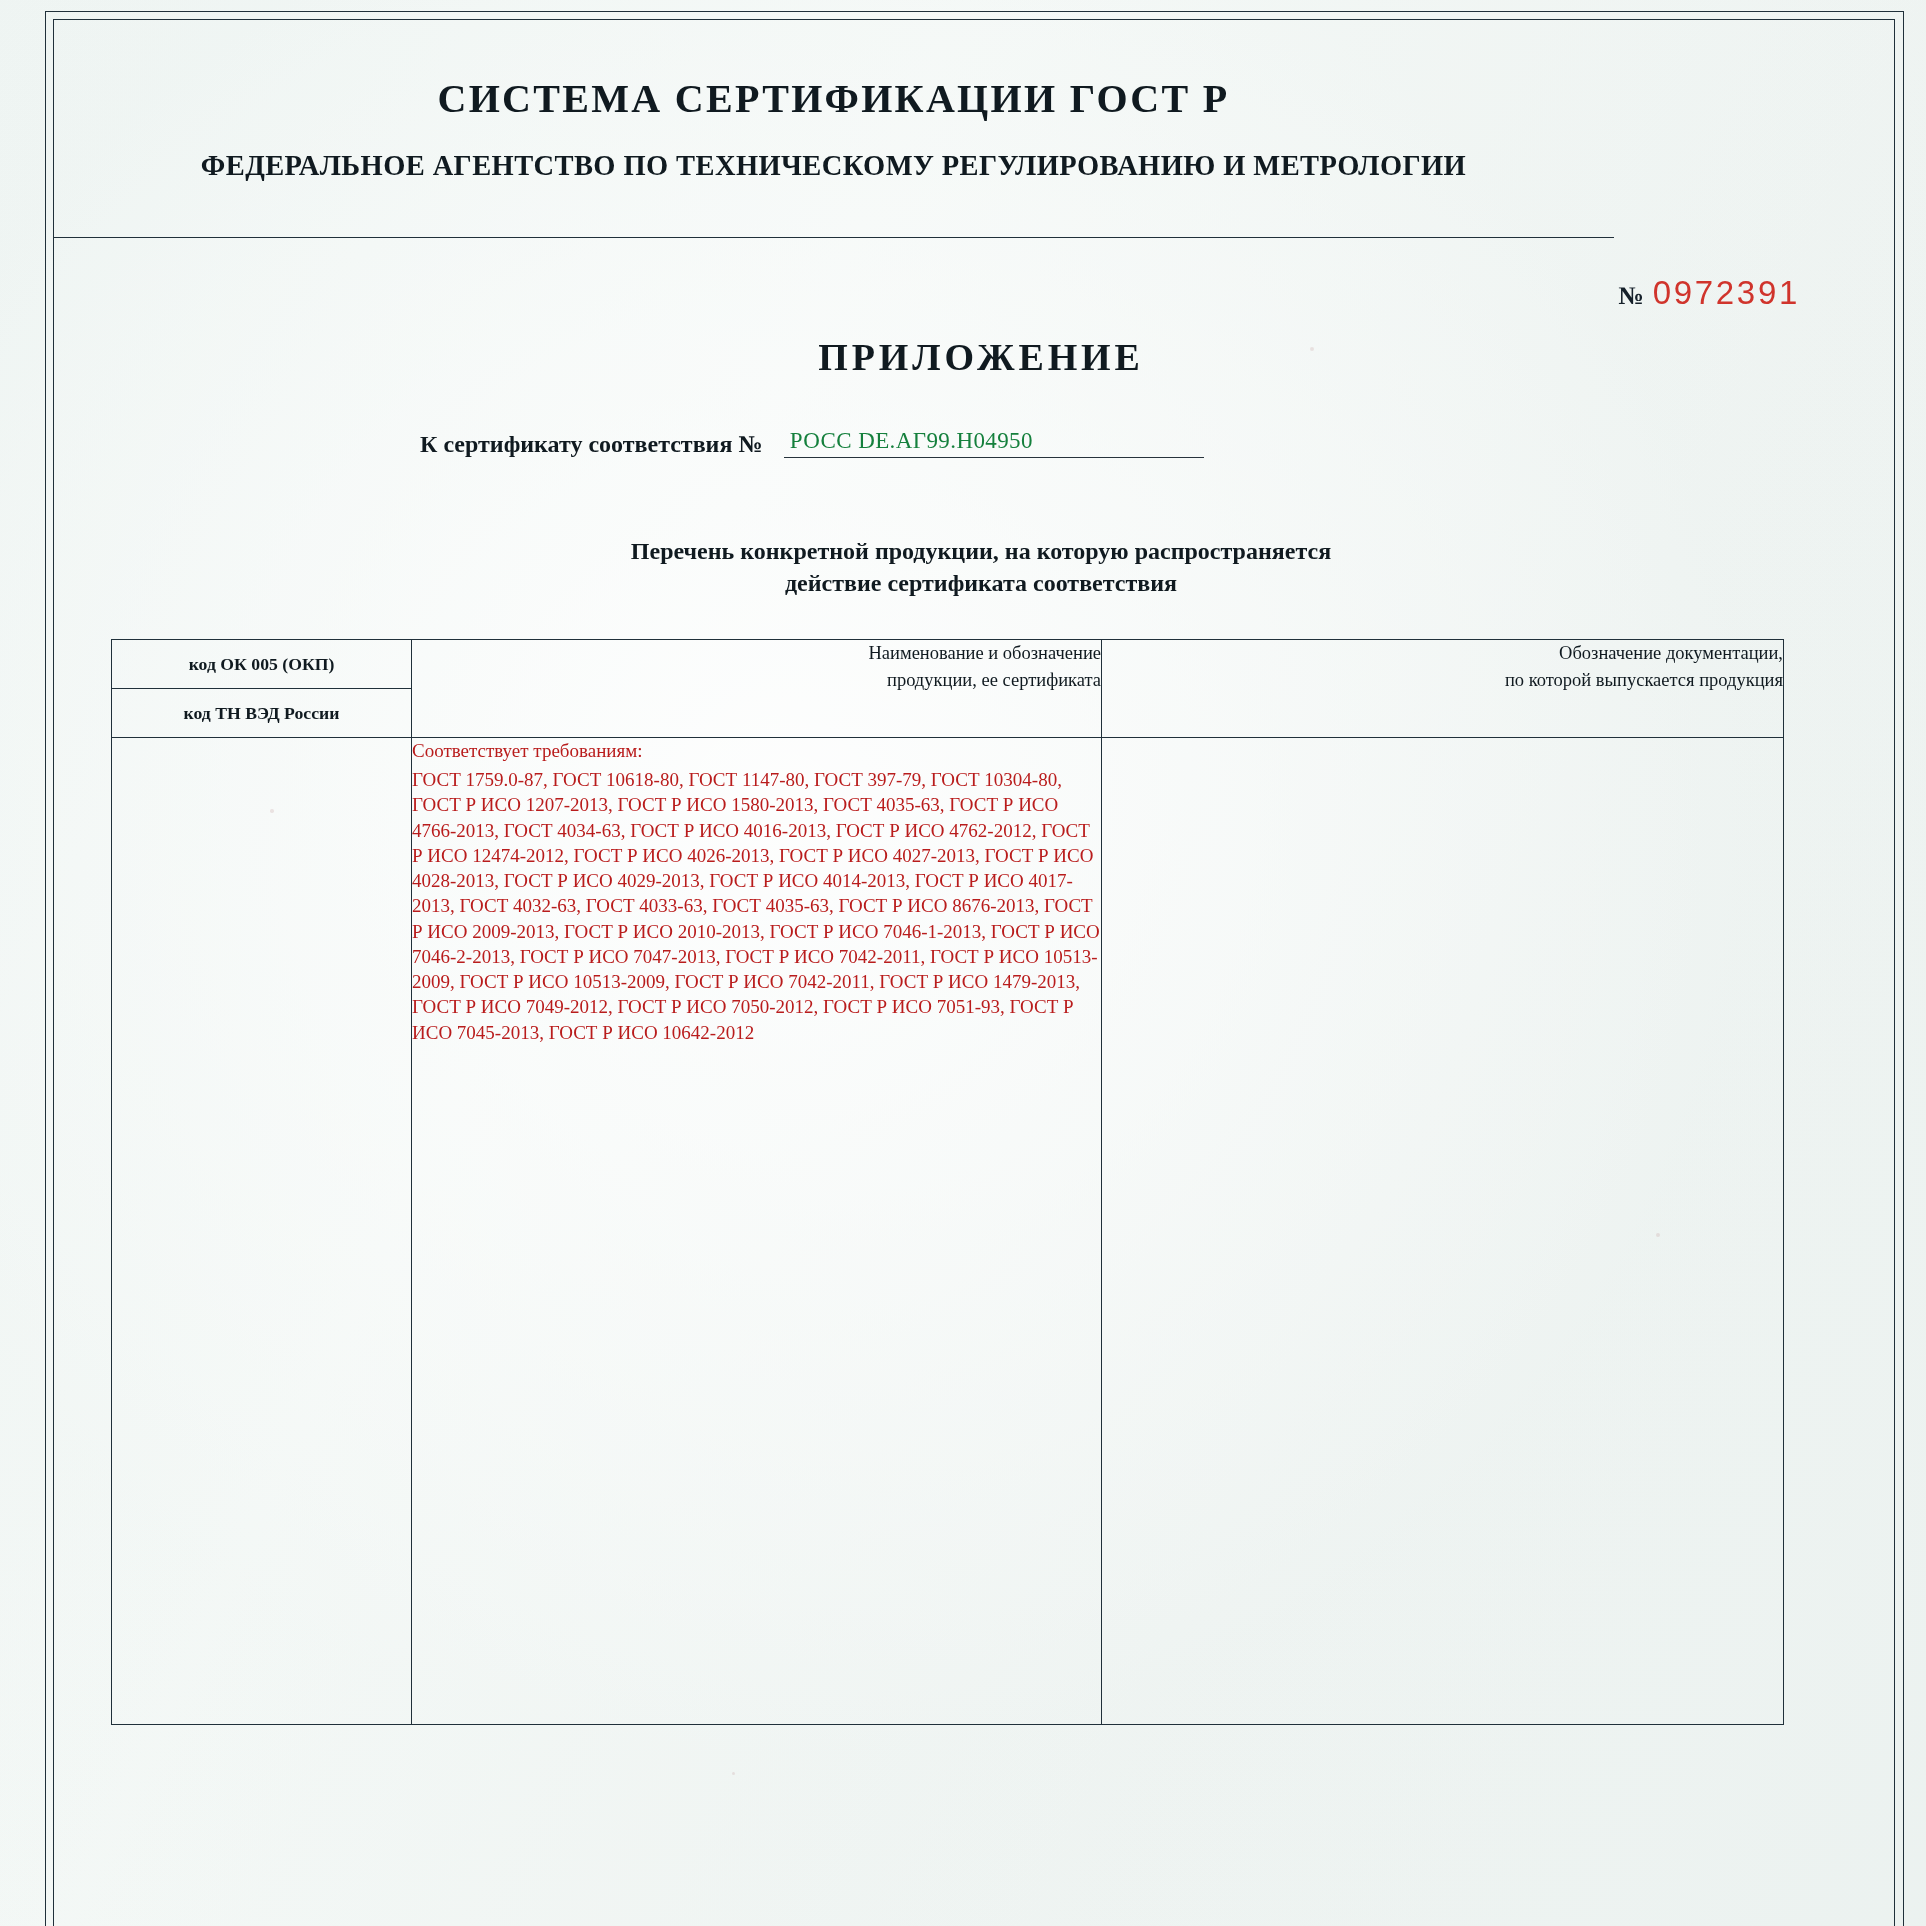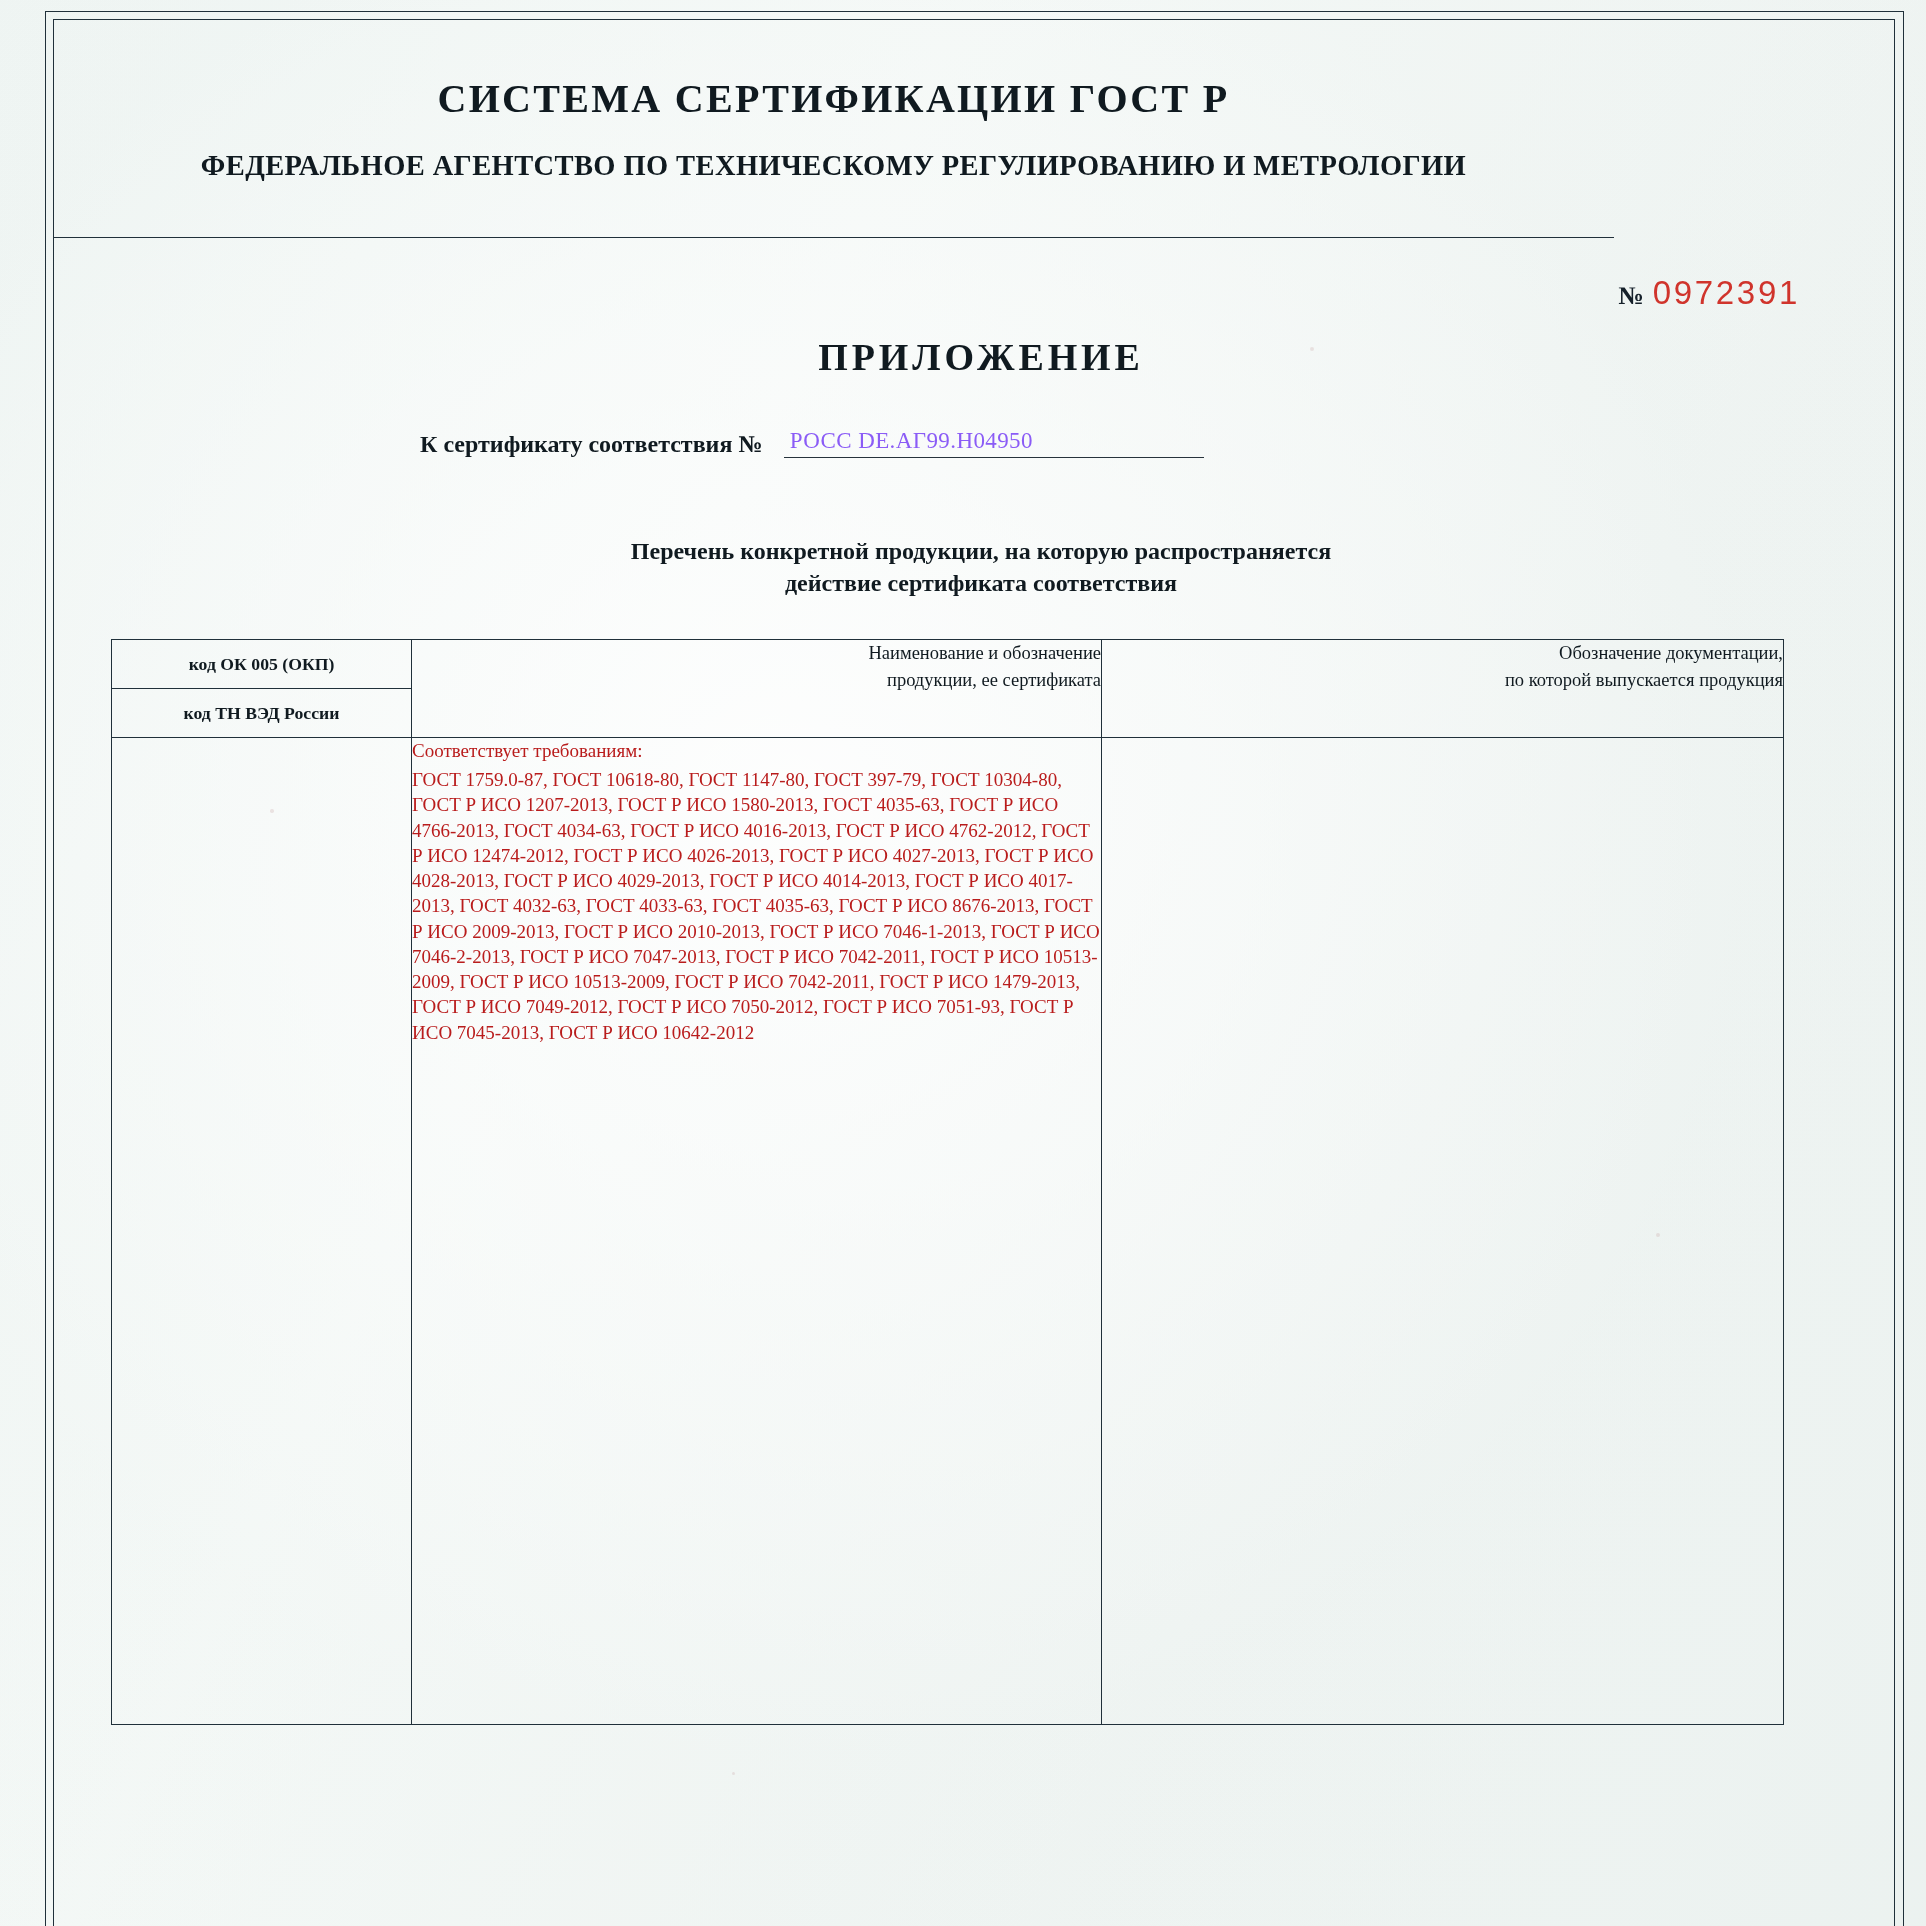--- a/index.html
+++ b/index.html
@@ -126,21 +126,21 @@
     align-items: flex-end;
     gap: 21px;
   }
   .cert-line-label {
     font-size: 24px;
     font-weight: bold;
     color: #101a20;
   }
   .cert-line-value {
     font-size: 23px;
-    color: #8b5cf6;
+    color: #15803d;
     border-bottom: 1.2px solid #27333c;
     padding: 0 6.2px 3.1px 6.2px;
     min-width: 408px;
     letter-spacing: 0.4px;
   }
 
   .subtitle {
     position: absolute;
     left: 0;
     right: 0;

